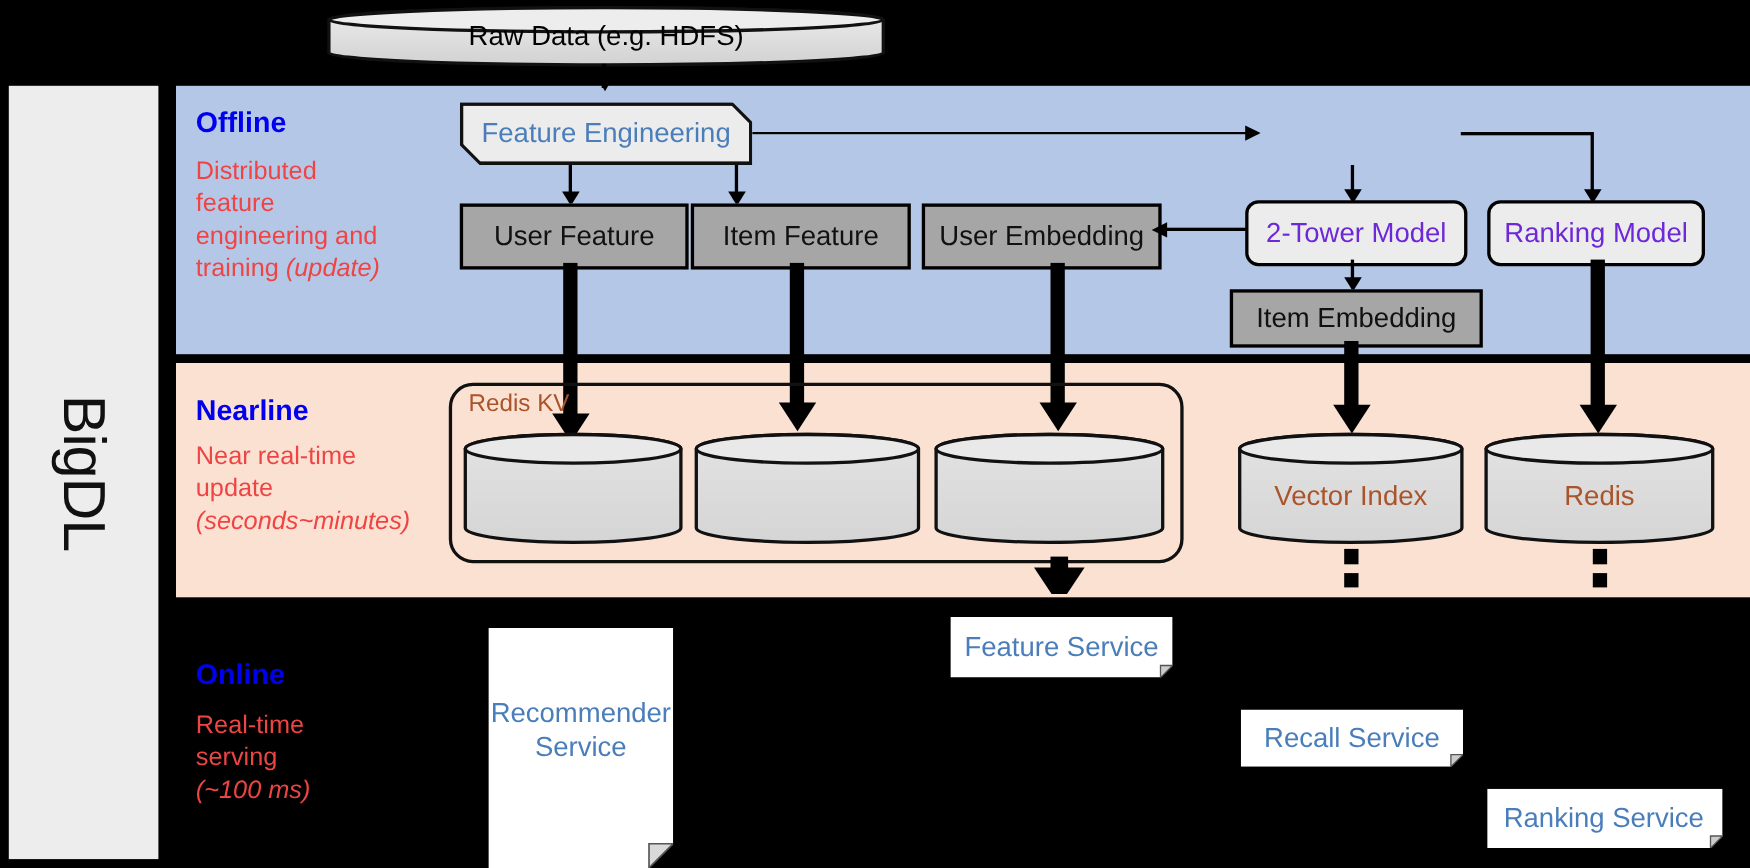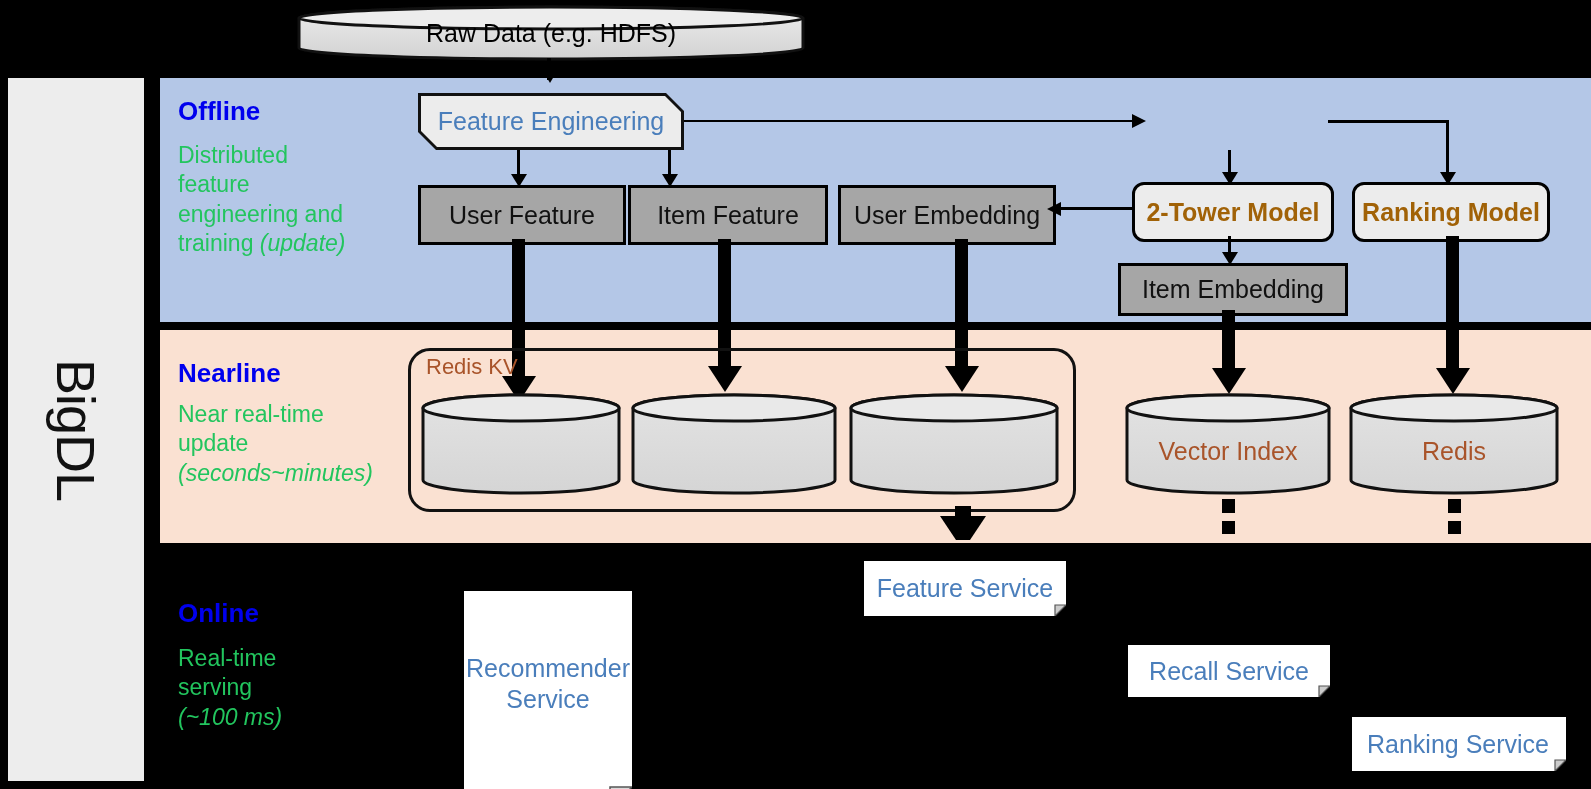--- a/index.html
+++ b/index.html
@@ -18,21 +18,21 @@
            background:#ededed;}
   #sidebar-label{position:absolute;left:0;top:0;width:136px;height:703px;
            display:flex;align-items:center;justify-content:center;}
   #sidebar-label span{
            transform:rotate(90deg);white-space:nowrap;
            font-size:54px;color:#111;letter-spacing:-1px;
            font-family:"Liberation Sans","DejaVu Sans",sans-serif;}
 
   
   .band-title{position:absolute;font-size:26px;color:#0000ee;font-weight:600;}
-  .band-desc{position:absolute;font-size:23px;color:#22c55e;line-height:1.28;
+  .band-desc{position:absolute;font-size:23px;color:#ef4444;line-height:1.28;
              width:240px;}
   .band-desc i{font-style:italic;}
 
   
   .gray-box{position:absolute;background:#a6a6a6;border:3px solid #000;
             display:flex;align-items:center;justify-content:center;
             font-size:25px;color:#111;}
 
   .light-box{position:absolute;background:#ececec;border:3px solid #000;
             display:flex;align-items:center;justify-content:center;
@@ -49,21 +49,21 @@
           display:flex;align-items:center;justify-content:center;
           font-size:25px;}
 
   
   .card-wrap{position:absolute;}
   .card-wrap svg{display:block;}
   .card-label{position:absolute;inset:0;display:flex;align-items:center;
               justify-content:center;font-size:25px;}
 
   .blue-txt{color:#4a7ebb;}
-  .green-txt{color:#a16207;font-weight:bold;}
+  .green-txt{color:#6d28d9;}
   .brown-txt{color:#a9542a;}
 
   
   .cyl{position:absolute;}
   .cyl svg{display:block;}
   .cyl .cyl-label{position:absolute;inset:0;display:flex;align-items:center;
                   justify-content:center;font-size:25px;}
 
   
   .ln{position:absolute;background:#000;}
@@ -276,21 +276,21 @@
   <svg class="arrow-svg" style="left:938px;top:516px;width:50px;height:26px;">
     <polygon points="2,0 48,0 32,24 18,24" fill="#000"></polygon>
   </svg>
 
   <div class="ln" style="left:1222px;top:499px;width:13px;height:14px;"></div>
   <div class="ln" style="left:1222px;top:521px;width:13px;height:13px;"></div>
 
   <div class="ln" style="left:1448px;top:499px;width:13px;height:14px;"></div>
   <div class="ln" style="left:1448px;top:521px;width:13px;height:13px;"></div>
 
-  <div class="doc" style="left:464px;top:571px;width:168px;height:195px;margin-top:20px;">
+  <div class="doc" style="left:444px;top:571px;width:168px;height:195px;">
     <svg width="168" height="218" viewBox="0 0 168 218">
       <path d="M0,0 L168,0 L168,196 L146,218 L0,218 Z" fill="#ffffff"></path>
       <path d="M168,196 L146,218 L146,196 Z" fill="#d9d9d9" stroke="#555" stroke-width="1.5"></path>
       <path d="M0,0 L168,0 L168,196 L146,218 L0,218 Z" fill="none" stroke="#ffffff" stroke-width="0"></path>
     </svg>
     <div class="doc-label blue-txt" style="padding-bottom:26px;">
       <div>
         <span>Recommender</span><br>
         <span>Service</span>
       </div>

